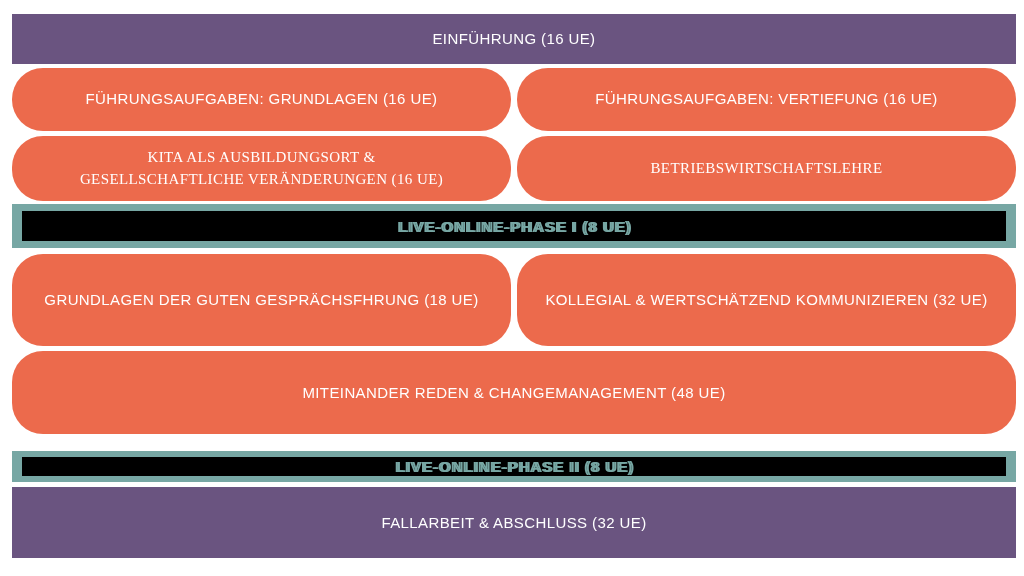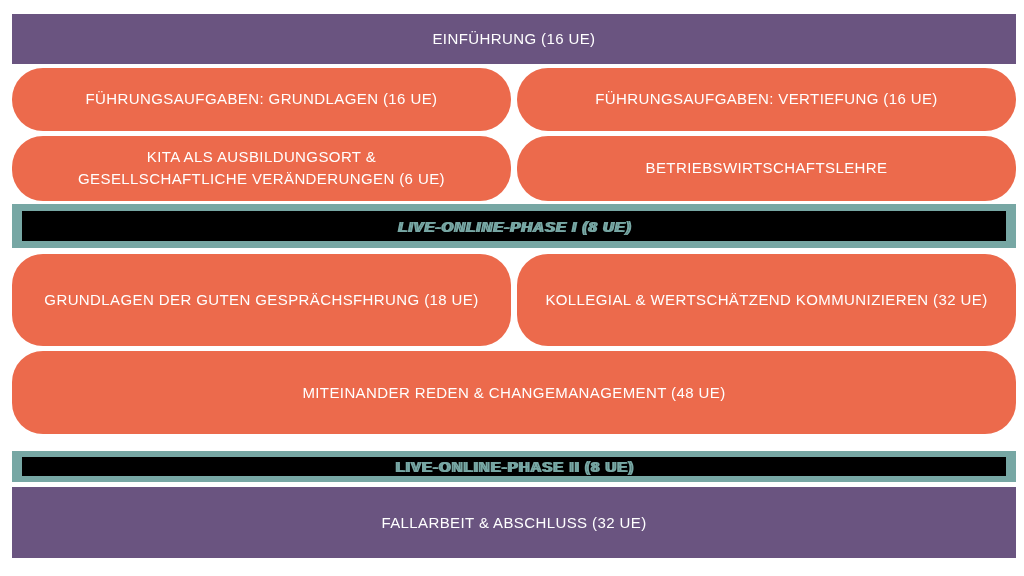--- a/index.html
+++ b/index.html
@@ -31,22 +31,22 @@
     line-height:22px;
   }
   .purple{background:var(--purple);}
   .orange{background:var(--orange);border-radius:31px;}
   .row{display:flex;gap:6px;}
   .row .box{flex:1 1 0;}
 
   
   .r-intro{height:52px;margin-bottom:4px;}
   .r-two1{height:66px;margin-bottom:5px;}
-  .r-two2{height:68px;margin-bottom:3px;}
-  .r-online1{height:46px;margin-bottom:6px;font-style:italic;}
+  .r-two2{height:68px;margin-bottom:3px;font-family:Liberation Serif, serif;}
+  .r-online1{height:46px;margin-bottom:6px;}
   .r-two3{height:96px;margin-bottom:5px;}
   .r-full{height:87px;margin-bottom:17px;}
   .r-online2{height:32px;margin-bottom:5px;text-align:right;}
   .r-final{height:74px;}
 
   .online-bar{
     background:var(--teal);
     padding:7px 10px;
     display:flex;
   }
@@ -81,21 +81,21 @@
     </div>
     <div class="box orange">
       <span>FÜHRUNGSAUFGABEN: VERTIEFUNG (16 UE)</span>
     </div>
   </div>
 
   <div class="row r-two2">
     <div class="box orange two-line">
       <div>
         <span>KITA ALS AUSBILDUNGSORT &amp;</span>
-        <span>GESELLSCHAFTLICHE VERÄNDERUNGEN (6 UE)</span>
+        <span>GESELLSCHAFTLICHE VERÄNDERUNGEN (16 UE)</span>
       </div>
     </div>
     <div class="box orange two-line">
       <div>
         <span>BETRIEBSWIRTSCHAFTSLEHRE</span>
       </div>
     </div>
   </div>
 
   <div class="online-bar r-online1">

